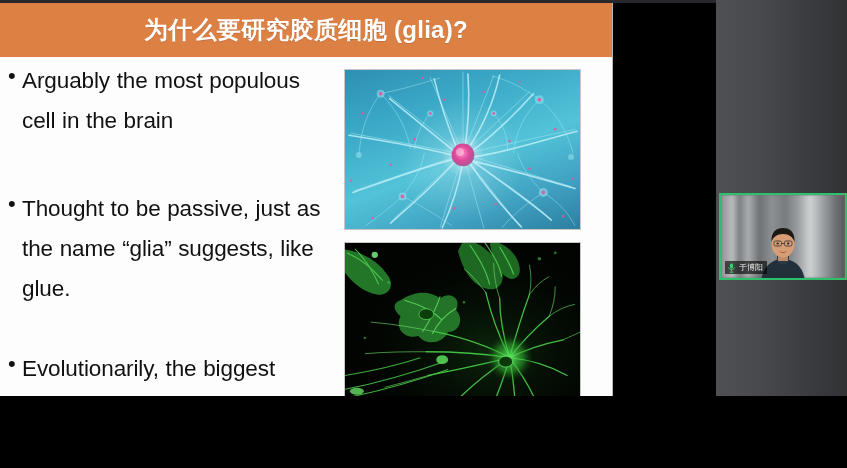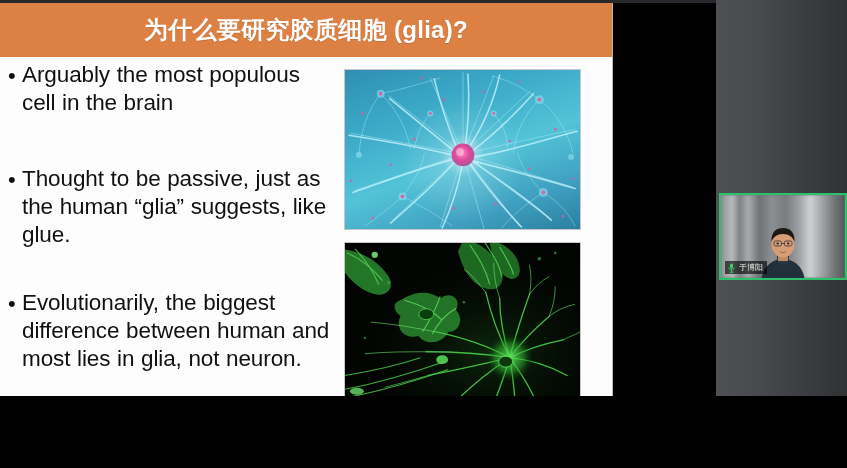--- a/index.html
+++ b/index.html
@@ -21,21 +21,21 @@
 
   .slide-title-bar{position:absolute;left:0;top:0;width:612px;height:54px;background:#dd8044;}
   .slide-title{position:absolute;left:0;top:0;width:612px;height:54px;
     display:flex;align-items:center;justify-content:center;
     color:#ffffff;font-weight:bold;font-size:24px;letter-spacing:.3px;
     text-shadow:0 1px 1px rgba(0,0,0,.12);}
 
   .bullets{position:absolute;left:8px;top:58px;width:330px;}
   .bullet{display:flex;align-items:flex-start;color:#111;margin-bottom:26px;}
   .bullet .dot{flex:0 0 auto;width:14px;font-size:22px;line-height:30px;color:#111;text-align:left;}
-  .bullet .btext{flex:1 1 auto;font-size:22.5px;line-height:28px;color:#111;
+  .bullet .btext{flex:1 1 auto;font-size:22.5px;line-height:40px;color:#111;
     letter-spacing:-0.1px;word-spacing:.5px;}
   .bullet.b1{margin-bottom:48px;}
   .bullet.b2{margin-bottom:40px;}
 
   
   .fig{position:absolute;overflow:hidden;border:1px solid #c7c7c7;box-sizing:border-box;}
   .fig-top{left:344px;top:66px;width:237px;height:161px;
      background:
        radial-gradient(circle at 50% 57%, rgba(255,255,255,.22) 0%, rgba(255,255,255,0) 42%),
        linear-gradient(160deg,#2f8fb3 0%,#3aa7c6 25%,#52c3d8 55%,#3f9fc0 80%,#2b7f9f 100%);}
@@ -78,21 +78,21 @@
 
       <div class="bullets">
 
         <div class="bullet b1">
           <span class="dot">•</span>
           <span class="btext">Arguably the most populous cell in the brain</span>
         </div>
 
         <div class="bullet b2">
           <span class="dot">•</span>
-          <span class="btext">Thought to be passive, just as the human “glia” suggests, like glue.</span>
+          <span class="btext">Thought to be passive, just as the name “glia” suggests, like glue.</span>
         </div>
 
         <div class="bullet b3">
           <span class="dot">•</span>
           <span class="btext">Evolutionarily, the biggest difference between human and most lies in glia, not neuron.</span>
         </div>
 
       </div>
 
       <div class="fig fig-top">

